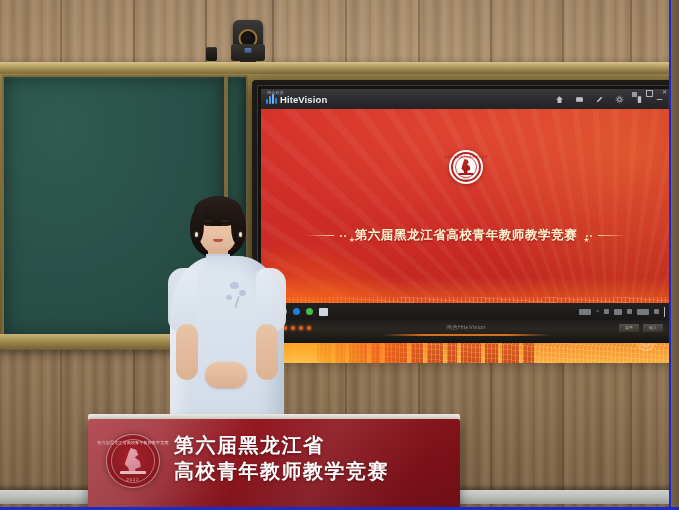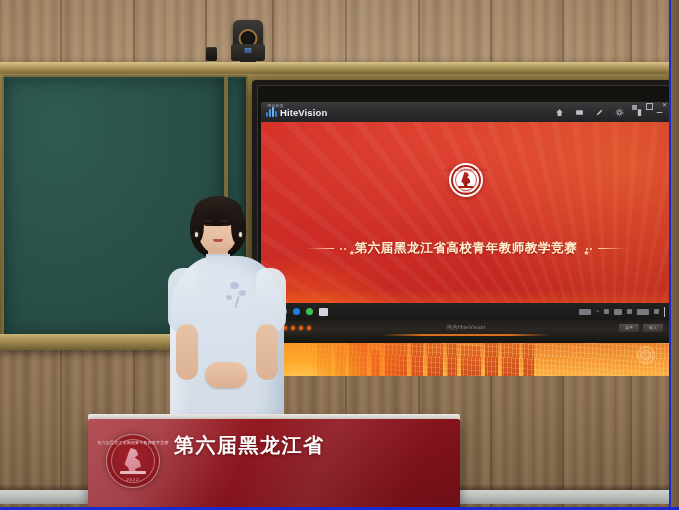--- a/index.html
+++ b/index.html
@@ -39,21 +39,21 @@
      box-shadow:inset 0 0 18px rgba(0,0,0,.45), inset 0 2px 0 rgba(255,255,255,.05);
      border:2px solid #7b6a3c;border-radius:2px;}
   .board-left{left:6px;top:13px;width:220px;height:260px;}
   .board-mid{left:230px;top:13px;width:18px;height:260px;}
   .board-right{right:6px;top:13px;width:8px;height:260px;}
 
   
   .panel{position:absolute;left:252px;top:80px;width:418px;height:262px;
      background:#15130f;border:5px solid #1c1a16;border-radius:4px;
      box-shadow:0 6px 18px rgba(0,0,0,.6), inset 0 0 0 1px #3a362c;}
-  .panel-screen{position:absolute;left:4px;top:17px;right:4px;height:274px;
+  .panel-screen{position:absolute;left:4px;top:4px;right:4px;height:274px;
      background:#ec4899;overflow:hidden;}
 
   
   .appbar{position:absolute;left:0;right:0;top:0;height:20px;
      background:linear-gradient(180deg,#3b3b3d 0%,#2b2b2d 55%,#232325 100%);
      display:flex;align-items:center;padding:0 5px;box-sizing:border-box;}
   .brand{display:flex;align-items:center;gap:3px;}
   .brand-mark{width:11px;height:10px;position:relative;}
   .brand-mark i{position:absolute;bottom:0;width:2px;background:#2e7fd6;border-radius:1px;}
   .brand-mark i:nth-child(1){left:0;height:5px;}
@@ -461,20 +461,21 @@
     </div>
     <div class="podium-seal">
       <div class="ring"></div>
       <div class="arc">第六届黑龙江省高校青年教师教学竞赛</div>
       <div class="fig"></div>
       <div class="base"></div>
       <div class="yr">2022</div>
     </div>
     <div class="podium-text">
       <div class="podium-l1">第六届黑龙江省</div>
+      <div class="podium-l2">高校青年教师教学竞赛</div>
     </div>
     <div class="podium-base"></div>
   </div>
 
   <div class="edge-far"></div>
   <div class="edge-right"></div>
   <div class="edge-bottom"></div>
 
 </div>
 

